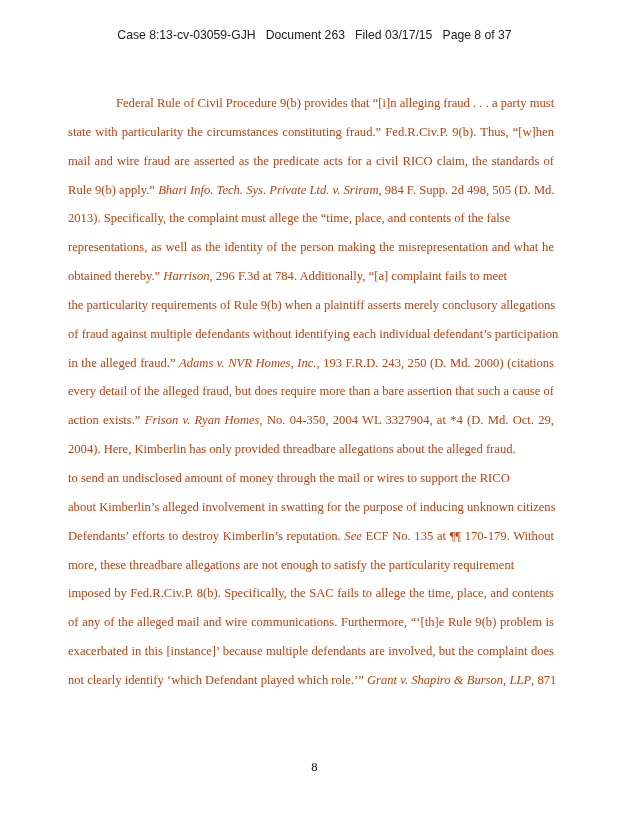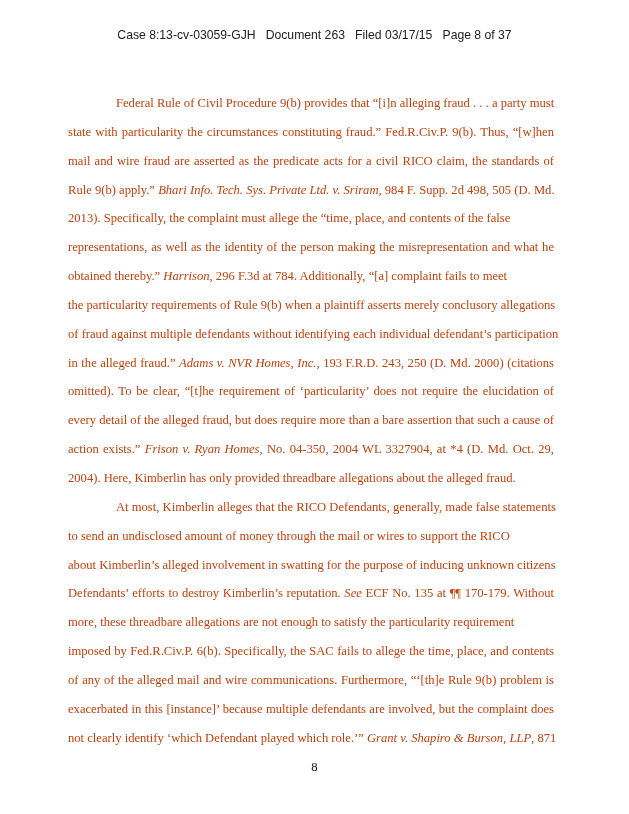--- a/index.html
+++ b/index.html
@@ -34,30 +34,28 @@
     <div class="line indent justify"><span>Federal Rule of Civil Procedure 9(b) provides that “[i]n alleging fraud . . . a party must</span></div>
     <div class="line justify"><span>state with particularity the circumstances constituting fraud.”  Fed.R.Civ.P. 9(b). Thus, “[w]hen</span></div>
     <div class="line justify"><span>mail and wire fraud are asserted as the predicate acts for a civil RICO claim, the standards of</span></div>
     <div class="line justify"><span>Rule 9(b) apply.” </span><i>Bhari Info. Tech. Sys. Private Ltd. v. Sriram</i><span>, 984 F. Supp. 2d 498, 505 (D. Md.</span></div>
     <div class="line"><span>2013). Specifically, the complaint must allege the “time, place, and contents of the false</span></div>
     <div class="line justify"><span>representations, as well as the identity of the person making the misrepresentation and what he</span></div>
     <div class="line"><span>obtained thereby.” </span><i>Harrison</i><span>, 296 F.3d at 784. Additionally, “[a] complaint fails to meet</span></div>
     <div class="line justify"><span>the particularity requirements of Rule 9(b) when a plaintiff asserts merely conclusory allegations</span></div>
     <div class="line justify"><span>of fraud against multiple defendants without identifying each individual defendant’s participation</span></div>
     <div class="line justify"><span>in the alleged fraud.” </span><i>Adams v. NVR Homes, Inc.</i><span>, 193 F.R.D. 243, 250 (D. Md. 2000) (citations</span></div>
-    <div class="line justify"><span>omitted). To be clear, “[t]he requirement of ‘particularity’ does not require the elucidation of</span></div>
     <div class="line justify"><span>every detail of the alleged fraud, but does require more than a bare assertion that such a cause of</span></div>
     <div class="line justify"><span>action exists.” </span><i>Frison v. Ryan Homes</i><span>, No. 04-350, 2004 WL 3327904, at *4 (D. Md. Oct. 29,</span></div>
     <div class="line"><span>2004). Here, Kimberlin has only provided threadbare allegations about the alleged fraud.</span></div>
 
-    <div class="line indent justify"><span>At most, Kimberlin alleges that the RICO Defendants, generally, made false statements</span></div>
     <div class="line"><span>to send an undisclosed amount of money through the mail or wires to support the RICO</span></div>
     <div class="line justify"><span>about Kimberlin’s alleged involvement in swatting for the purpose of inducing unknown citizens</span></div>
     <div class="line justify"><span>Defendants’ efforts to destroy Kimberlin’s reputation. </span><i>See</i><span> ECF No. 135 at ¶¶ 170-179. Without</span></div>
     <div class="line"><span>more, these threadbare allegations are not enough to satisfy the particularity requirement</span></div>
-    <div class="line justify"><span>imposed by Fed.R.Civ.P. 6(b). Specifically, the SAC fails to allege the time, place, and contents</span></div>
+    <div class="line justify"><span>imposed by Fed.R.Civ.P. 8(b). Specifically, the SAC fails to allege the time, place, and contents</span></div>
     <div class="line justify"><span>of any of the alleged mail and wire communications. Furthermore, “‘[th]e Rule 9(b) problem is</span></div>
     <div class="line justify"><span>exacerbated in this [instance]’ because multiple defendants are involved, but the complaint does</span></div>
     <div class="line justify"><span>not clearly identify ‘which Defendant played which role.’” </span><i>Grant v. Shapiro &amp; Burson, LLP</i><span>, 871</span></div>
   </div>
 
   <div class="page-number">8</div>
 </div>
 
 </body></html>

